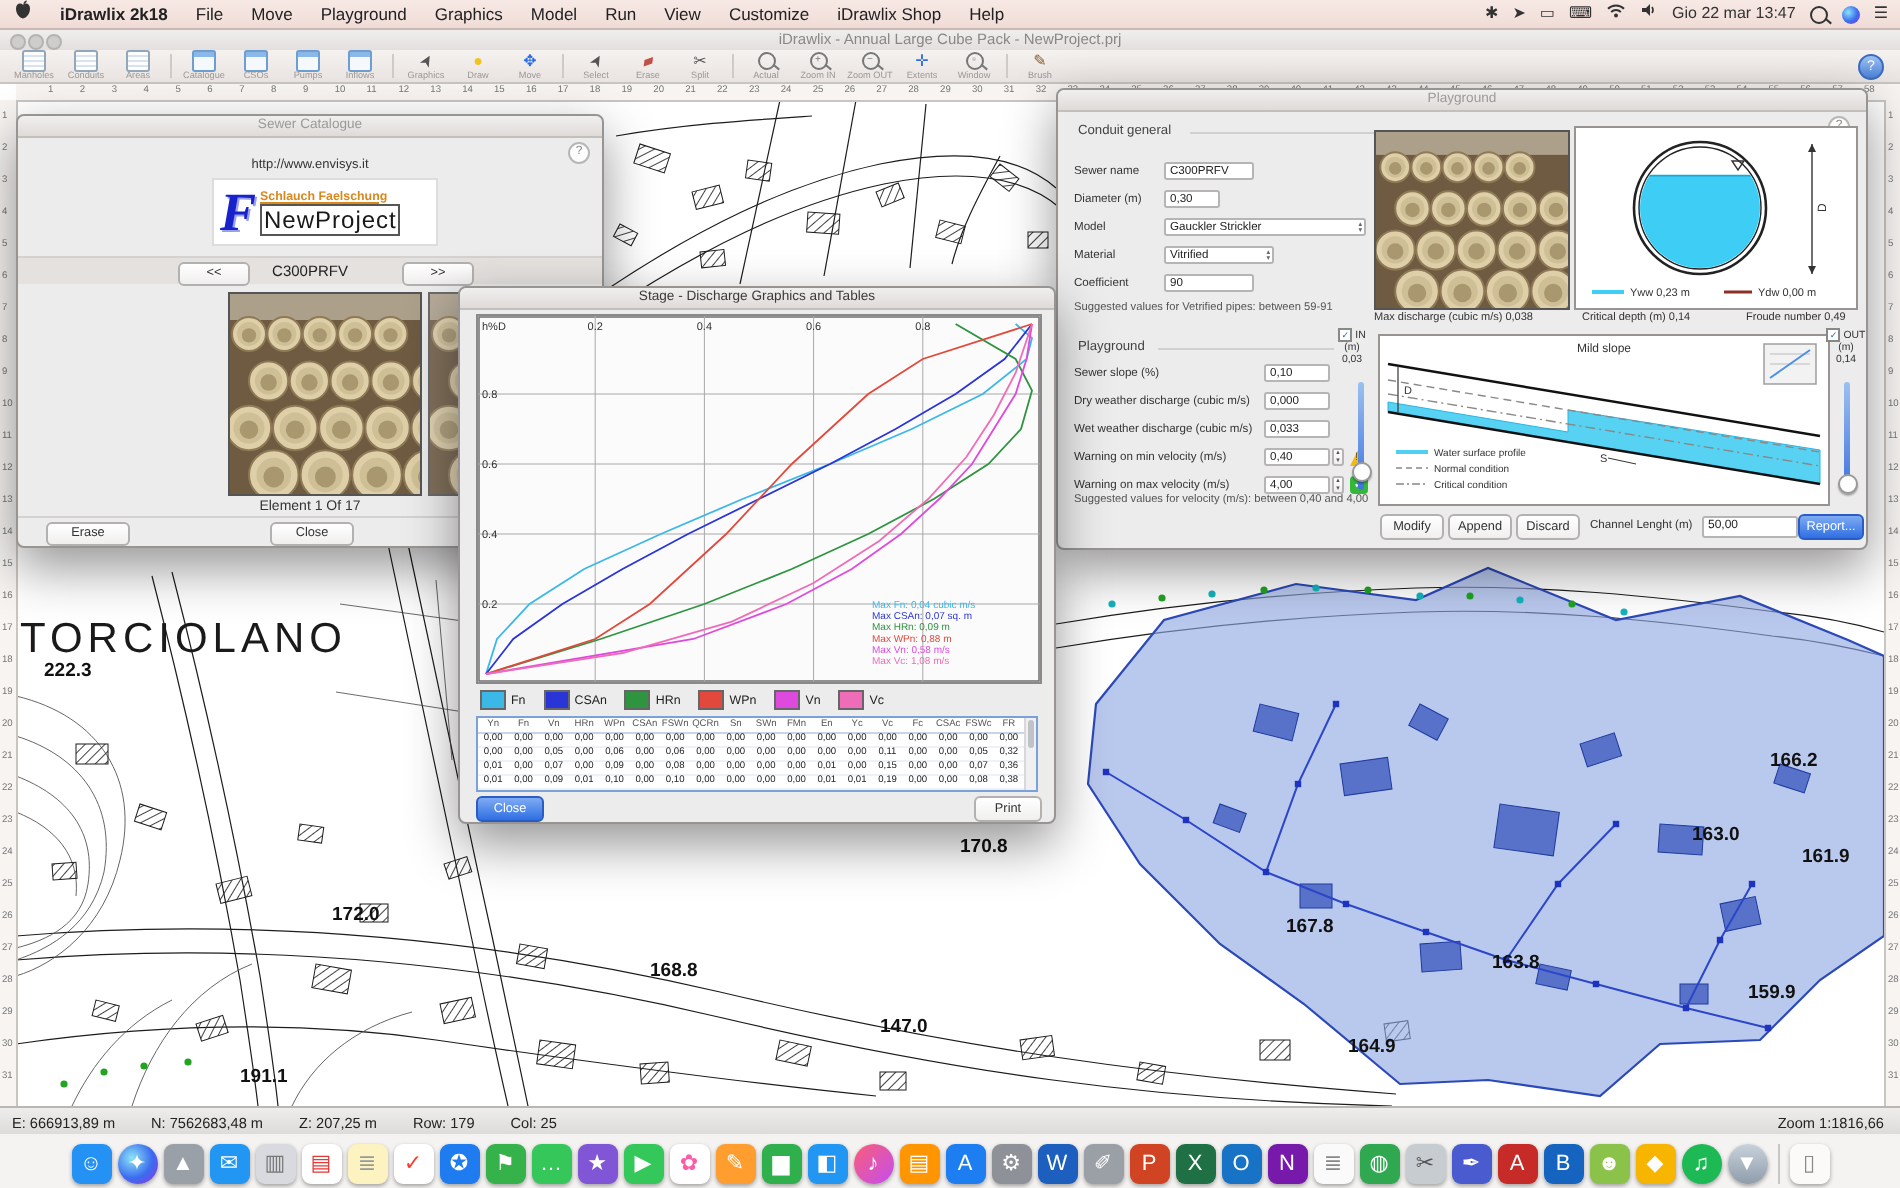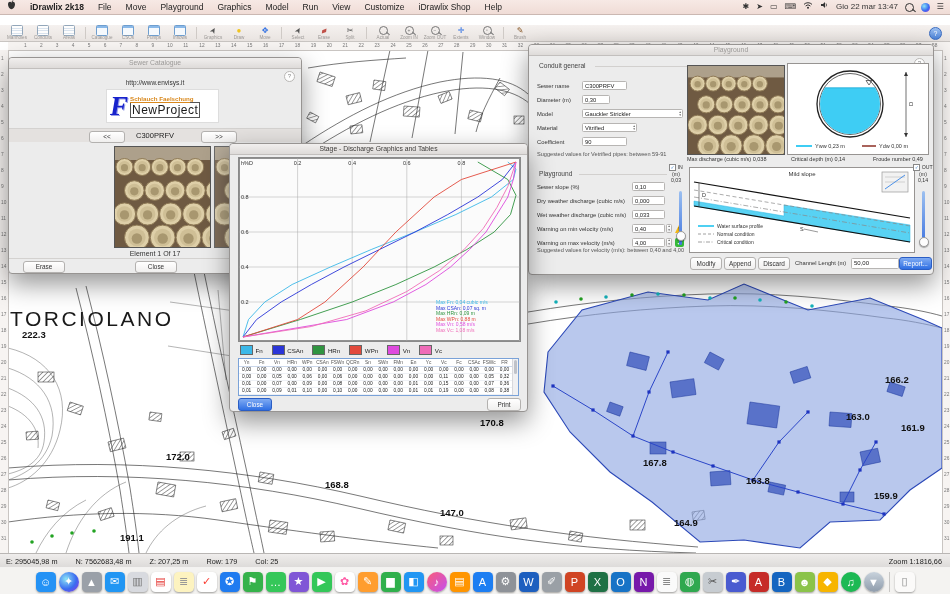--- a/index.html
+++ b/index.html
@@ -306,20 +306,26 @@
             <path d="M6,2.5 A2.6,2.6 0 0 1 6,5.5" stroke="#333" fill="none" stroke-width="0.8"></path>
           </svg>
       </span>
       <span class="mic">Gio 22 mar 13:47</span>
       <span class="mag"></span>
       <span id="siri-dot"></span>
       <span class="mic">☰</span>
     </div>
   </div>
 
+  <div id="apptitle">
+    <span class="tl" style="left:5px"></span>
+    <span class="tl" style="left:14px"></span>
+    <span class="tl" style="left:23px"></span>
+    <span class="t">iDrawlix - Annual Large Cube Pack - NewProject.prj</span>
+  </div>
 
   <div id="toolbar">
     <span id="tb-buttons" style="display:flex;align-items:center;">
         <div class="tbtn">
           <div class="gl">
             <div class="ic-doc"></div>
           </div>
           <div class="lb">Manholes</div>
         </div>
         <div class="tbtn">
@@ -1073,21 +1079,21 @@
 
     <span class="btn" style="left:161px;top:212px;width:30px;height:11px;line-height:11px">Modify</span>
     <span class="btn" style="left:195px;top:212px;width:30px;height:11px;line-height:11px">Append</span>
     <span class="btn" style="left:229px;top:212px;width:30px;height:11px;line-height:11px">Discard</span>
     <span class="pstat" style="left:266px;top:214.5px;font-size:5.8px">Channel Lenght (m)</span>
     <span class="fldbox" style="left:322px;top:212.5px;width:42px">50,00</span>
     <span class="btn primary" style="left:370px;top:212px;width:31px;height:11px;line-height:11px">Report...</span>
   </div>
 
   <div id="statusbar">
-    <span>E: 295045,98 m</span>
+    <span>E: 666913,89 m</span>
       <span>N: 7562683,48 m</span>
       <span>Z: 207,25 m</span>
       <span>Row: 179</span>
       <span>Col: 25</span>
       <span id="sb-scale" style="order:99">Zoom 1:1816,66</span>
   </div>
 
   <div id="dock">
       <div class="dicon" style="background: rgb(36, 146, 245);">☺</div>
       <div class="dicon round" style="background: radial-gradient(circle at 35% 35%, rgb(139, 228, 245), rgb(59, 108, 240) 55%, rgb(155, 48, 224));">✦</div>

